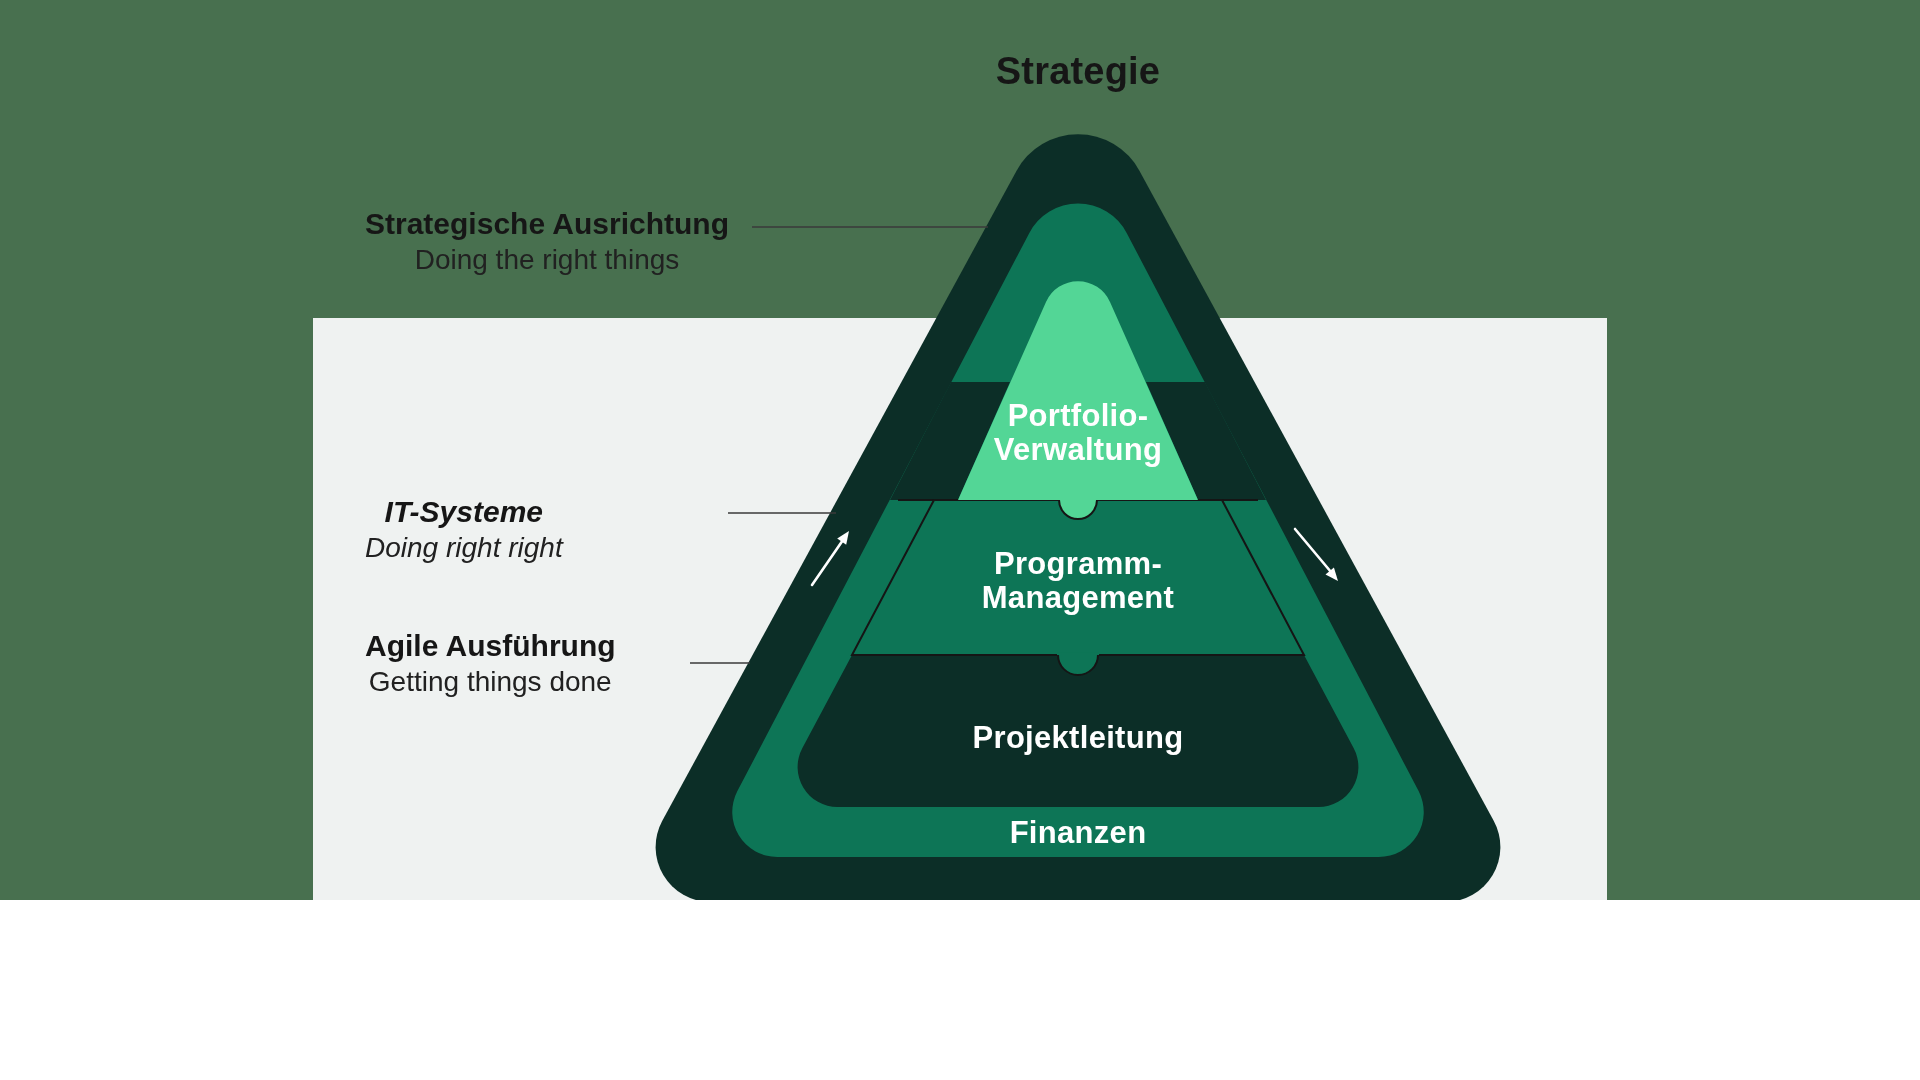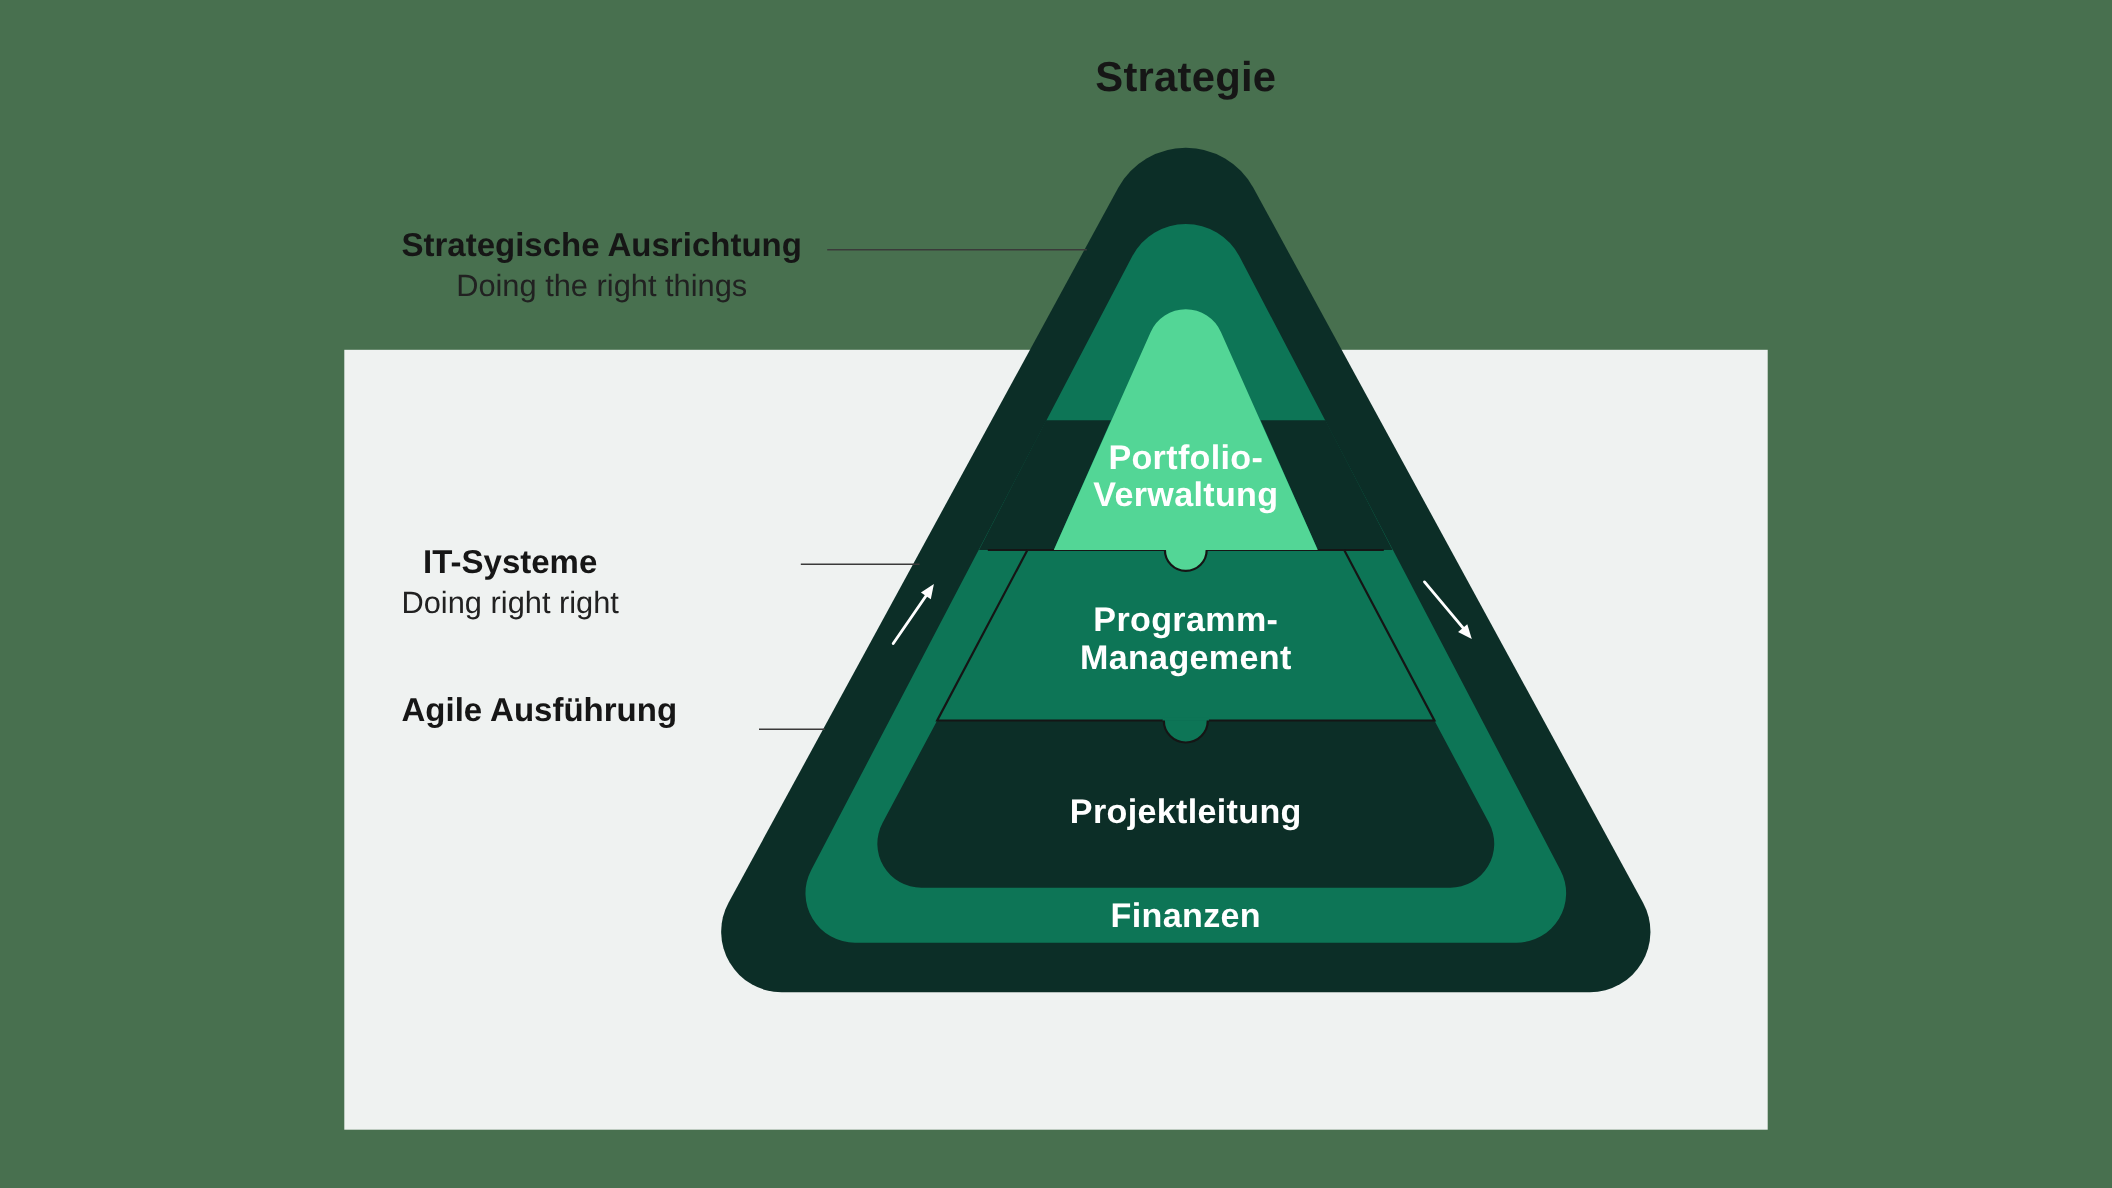--- a/index.html
+++ b/index.html
@@ -1,39 +1,39 @@
 <!DOCTYPE html>
 <html style="--bg: #48704F; --panel: #EFF2F1; --dark: #0C2E27; --green: #0D7556; --light: #53D696; --ink: #161616; --sub: #212121; --line: #3A3A3A; --white: #FFFFFF;"><head>
 <meta charset="utf-8">
 <style>
   :root{
     --bg:#48704F; --panel:#EFF2F1; --dark:#0C2E27; --green:#0D7556;
     --light:#53D696; --ink:#161616; --sub:#212121; --line:#3A3A3A; --white:#FFFFFF;
   }
   html,body{margin:0;padding:0;}
   .stage{
-    position:relative; width:1920px; height:1080px; overflow:hidden;
+    position:relative; width:1920px; height:900px; overflow:hidden;
     background:var(--bg);
     font-family:"Liberation Sans", sans-serif;
   }
   .panel{
     position:absolute; left:313px; top:318px; width:1294px; height:709px;
     background:var(--panel);
   }
   .diagram-svg{position:absolute; left:0; top:0;}
   .big-title{
     position:absolute; width:400px; text-align:center;
     font-size:38px; font-weight:700; color:var(--ink); letter-spacing:0.2px;
   }
   .title-strategie{left:878px; top:50px;}
   .title-ausfuehrung{left:866px; top:932px;}
   .side-label{position:absolute; left:365px;}
   .side-label .t{font-size:30px; font-weight:700; line-height:35px; color:var(--ink); white-space:nowrap;text-align:center;}
   .side-label .s{font-size:28px; font-weight:400; line-height:37px; color:var(--sub); white-space:nowrap;text-align:center;}
-  .lbl-1{top:206px;} .lbl-2{top:494px;} .lbl-3{top:628px;}
+  .lbl-1{top:206px;} .lbl-2{top:494px;font-style:italic;} .lbl-3{top:628px;}
   .layer-label{
     font-family:"Liberation Sans", sans-serif; font-size:31px; font-weight:700;
     fill:var(--white); text-anchor:middle; letter-spacing:0.3px;
   }
   .shape-dark{fill:var(--dark);}
   .shape-green{fill:var(--green);}
   .shape-light{fill:var(--light);}
   .edge{stroke:#151515; stroke-width:2; fill:none;}
   .connector{stroke:var(--line); stroke-width:1.4; fill:none;}
   .arrow-line{stroke:var(--white); stroke-width:2.6; fill:none; stroke-linecap:round;}
@@ -53,20 +53,21 @@
     <div class="s">Doing the right things</div>
   </div>
 
   <div class="side-label lbl-2">
     <div class="t">IT-Systeme</div>
     <div class="s">Doing right right</div>
   </div>
 
   <div class="side-label lbl-3">
     <div class="t">Agile Ausführung</div>
+    <div class="s">Getting things done</div>
   </div>
 
   <svg class="diagram-svg" width="1920" height="1080" viewBox="0 0 1920 1080">
 
     <path class="shape-dark" d="M 1016.6,170.7 A 70 70 0 0 1 1139.4,170.7 L 1493.7,820.7 A 55 55 0 0 1 1445.4,902 L 710.6,902 A 55 55 0 0 1 662.3,820.7 Z"></path>
 
     <path class="shape-green" d="M 1029.2,233.2 A 55 55 0 0 1 1126.8,233.2 L 1418.6,791.1 A 45 45 0 0 1 1378.7,857 L 777.3,857 A 45 45 0 0 1 737.4,791.1 Z"></path>
 
     <path class="shape-dark" d="M 951,382 L 1010,382 L 958,500 L 890,500 Z"></path>
     <path class="shape-dark" d="M 1146,382 L 1205,382 L 1266,500 L 1198,500 Z"></path>

